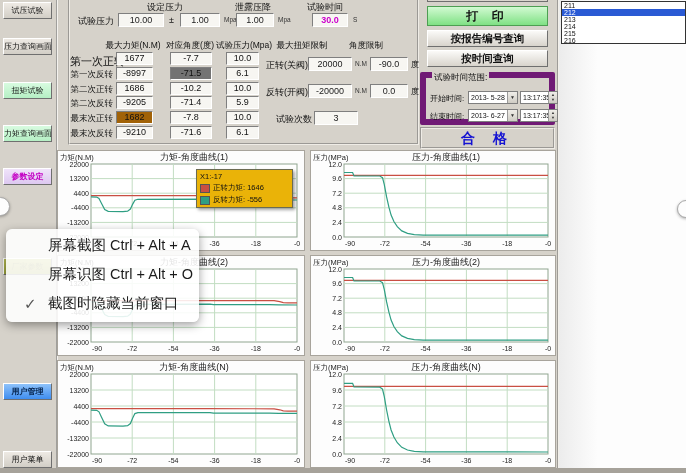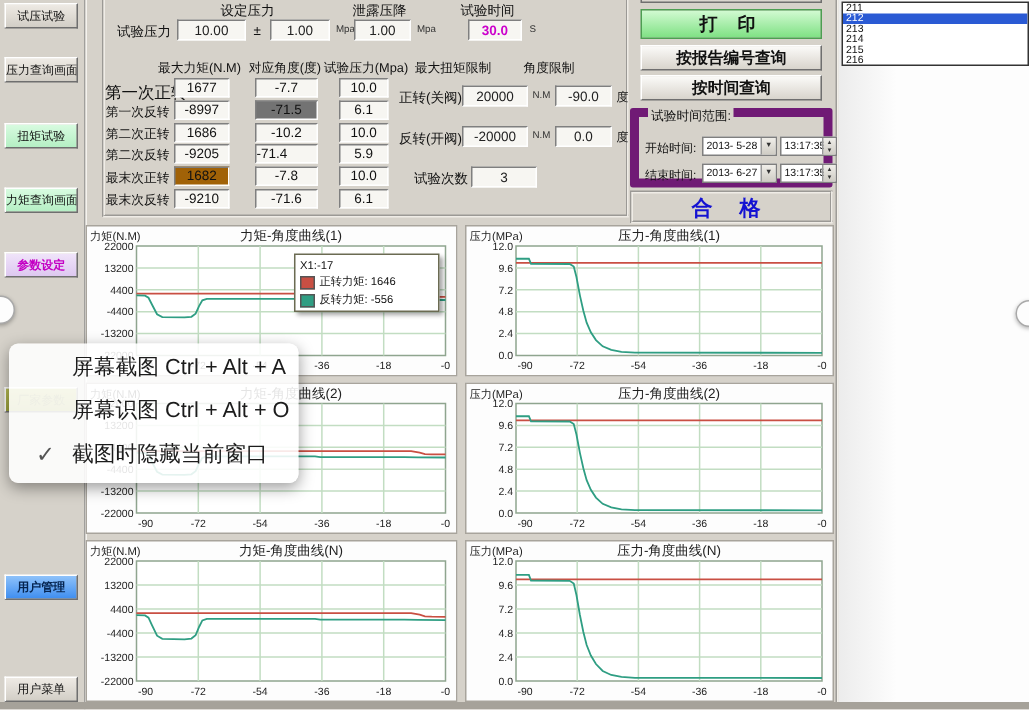--- a/index.html
+++ b/index.html
@@ -54,21 +54,21 @@
     background:#fff;border:1px solid #333;overflow:hidden;}
   .list-item{height:7px;font-size:7px;line-height:7px;padding-left:2px;color:#111;}
   .list-item.sel{background:#2a5ad4;color:#fff;}
 
   
   #charts{position:absolute;left:57px;top:150px;width:500px;height:319px;}
   .chart-panel{position:absolute;box-sizing:border-box;background:#fdfdfd;border:1px solid #a8a49c;}
 
   
   #chart-tooltip{position:absolute;left:196px;top:169px;width:97px;box-sizing:border-box;
-    background:#ffffff;border:1px solid #6b6b52;box-shadow:2px 2px 3px rgba(0,0,0,.35);
+    background:#eab308;border:1px solid #6b6b52;box-shadow:2px 2px 3px rgba(0,0,0,.35);
     font-size:7.5px;color:#111;padding:2px 3px;}
   #chart-tooltip .tt-row{display:flex;align-items:center;margin-top:2px;}
   #chart-tooltip .sw{width:8px;height:7px;margin-right:3px;border:1px solid #555;flex:none;}
 
   
   #context-menu{position:absolute;left:6px;top:229px;width:193px;height:93px;
     background:rgba(255,255,255,0.88);border-radius:6px;box-shadow:0 3px 10px rgba(0,0,0,.38);
     padding:2px 0;box-sizing:border-box;}
   .menu-item{position:relative;height:29px;line-height:29px;padding-left:42px;
     font-size:14.5px;color:#1c1c1c;white-space:nowrap;cursor:default;}
@@ -137,21 +137,21 @@
         <div style="position:absolute;left:0;top:70.8px;width:43px;text-align:right;font-size:8.5px;white-space:nowrap">第一次反转</div>
         <div style="position:absolute;left:46px;top:68.8px;width:37px;height:13px;box-sizing:border-box;background:#f7f6f2;border:1px solid;border-color:#7f7f7f #fff #fff #7f7f7f;text-align:center;font-size:9px;line-height:11px">-8997</div>
         <div style="position:absolute;left:100px;top:68.8px;width:42px;height:13px;box-sizing:border-box;background:#737373;border:1px solid;border-color:#7f7f7f #fff #fff #7f7f7f;text-align:center;font-size:9px;line-height:11px">-71.5</div>
         <div style="position:absolute;left:156px;top:68.8px;width:33px;height:13px;box-sizing:border-box;background:#f7f6f2;border:1px solid;border-color:#7f7f7f #fff #fff #7f7f7f;text-align:center;font-size:9px;line-height:11px">6.1</div>
         <div style="position:absolute;left:0;top:85.6px;width:43px;text-align:right;font-size:8.5px;white-space:nowrap">第二次正转</div>
         <div style="position:absolute;left:46px;top:83.6px;width:37px;height:13px;box-sizing:border-box;background:#f7f6f2;border:1px solid;border-color:#7f7f7f #fff #fff #7f7f7f;text-align:center;font-size:9px;line-height:11px">1686</div>
         <div style="position:absolute;left:100px;top:83.6px;width:42px;height:13px;box-sizing:border-box;background:#f7f6f2;border:1px solid;border-color:#7f7f7f #fff #fff #7f7f7f;text-align:center;font-size:9px;line-height:11px">-10.2</div>
         <div style="position:absolute;left:156px;top:83.6px;width:33px;height:13px;box-sizing:border-box;background:#f7f6f2;border:1px solid;border-color:#7f7f7f #fff #fff #7f7f7f;text-align:center;font-size:9px;line-height:11px">10.0</div>
         <div style="position:absolute;left:0;top:100.4px;width:43px;text-align:right;font-size:8.5px;white-space:nowrap">第二次反转</div>
         <div style="position:absolute;left:46px;top:98.4px;width:37px;height:13px;box-sizing:border-box;background:#f7f6f2;border:1px solid;border-color:#7f7f7f #fff #fff #7f7f7f;text-align:center;font-size:9px;line-height:11px">-9205</div>
-        <div style="position:absolute;left:100px;top:98.4px;width:42px;height:13px;box-sizing:border-box;background:#f7f6f2;border:1px solid;border-color:#7f7f7f #fff #fff #7f7f7f;font-size:9px;line-height:11px">-71.4</div>
+        <div style="position:absolute;left:100px;top:98.4px;width:42px;height:13px;box-sizing:border-box;background:#f7f6f2;border:1px solid;border-color:#7f7f7f #fff #fff #7f7f7f;text-align:center;font-size:9px;line-height:11px">-71.4</div>
         <div style="position:absolute;left:156px;top:98.4px;width:33px;height:13px;box-sizing:border-box;background:#f7f6f2;border:1px solid;border-color:#7f7f7f #fff #fff #7f7f7f;text-align:center;font-size:9px;line-height:11px">5.9</div>
         <div style="position:absolute;left:0;top:115.2px;width:43px;text-align:right;font-size:8.5px;white-space:nowrap">最末次正转</div>
         <div style="position:absolute;left:46px;top:113.2px;width:37px;height:13px;box-sizing:border-box;background:#a16207;border:1px solid;border-color:#7f7f7f #fff #fff #7f7f7f;text-align:center;font-size:9px;line-height:11px">1682</div>
         <div style="position:absolute;left:100px;top:113.2px;width:42px;height:13px;box-sizing:border-box;background:#f7f6f2;border:1px solid;border-color:#7f7f7f #fff #fff #7f7f7f;text-align:center;font-size:9px;line-height:11px">-7.8</div>
         <div style="position:absolute;left:156px;top:113.2px;width:33px;height:13px;box-sizing:border-box;background:#f7f6f2;border:1px solid;border-color:#7f7f7f #fff #fff #7f7f7f;text-align:center;font-size:9px;line-height:11px">10.0</div>
         <div style="position:absolute;left:0;top:130px;width:43px;text-align:right;font-size:8.5px;white-space:nowrap">最末次反转</div>
         <div style="position:absolute;left:46px;top:128px;width:37px;height:13px;box-sizing:border-box;background:#f7f6f2;border:1px solid;border-color:#7f7f7f #fff #fff #7f7f7f;text-align:center;font-size:9px;line-height:11px">-9210</div>
         <div style="position:absolute;left:100px;top:128px;width:42px;height:13px;box-sizing:border-box;background:#f7f6f2;border:1px solid;border-color:#7f7f7f #fff #fff #7f7f7f;text-align:center;font-size:9px;line-height:11px">-71.6</div>
         <div style="position:absolute;left:156px;top:128px;width:33px;height:13px;box-sizing:border-box;background:#f7f6f2;border:1px solid;border-color:#7f7f7f #fff #fff #7f7f7f;text-align:center;font-size:9px;line-height:11px">6.1</div>
       </div>

